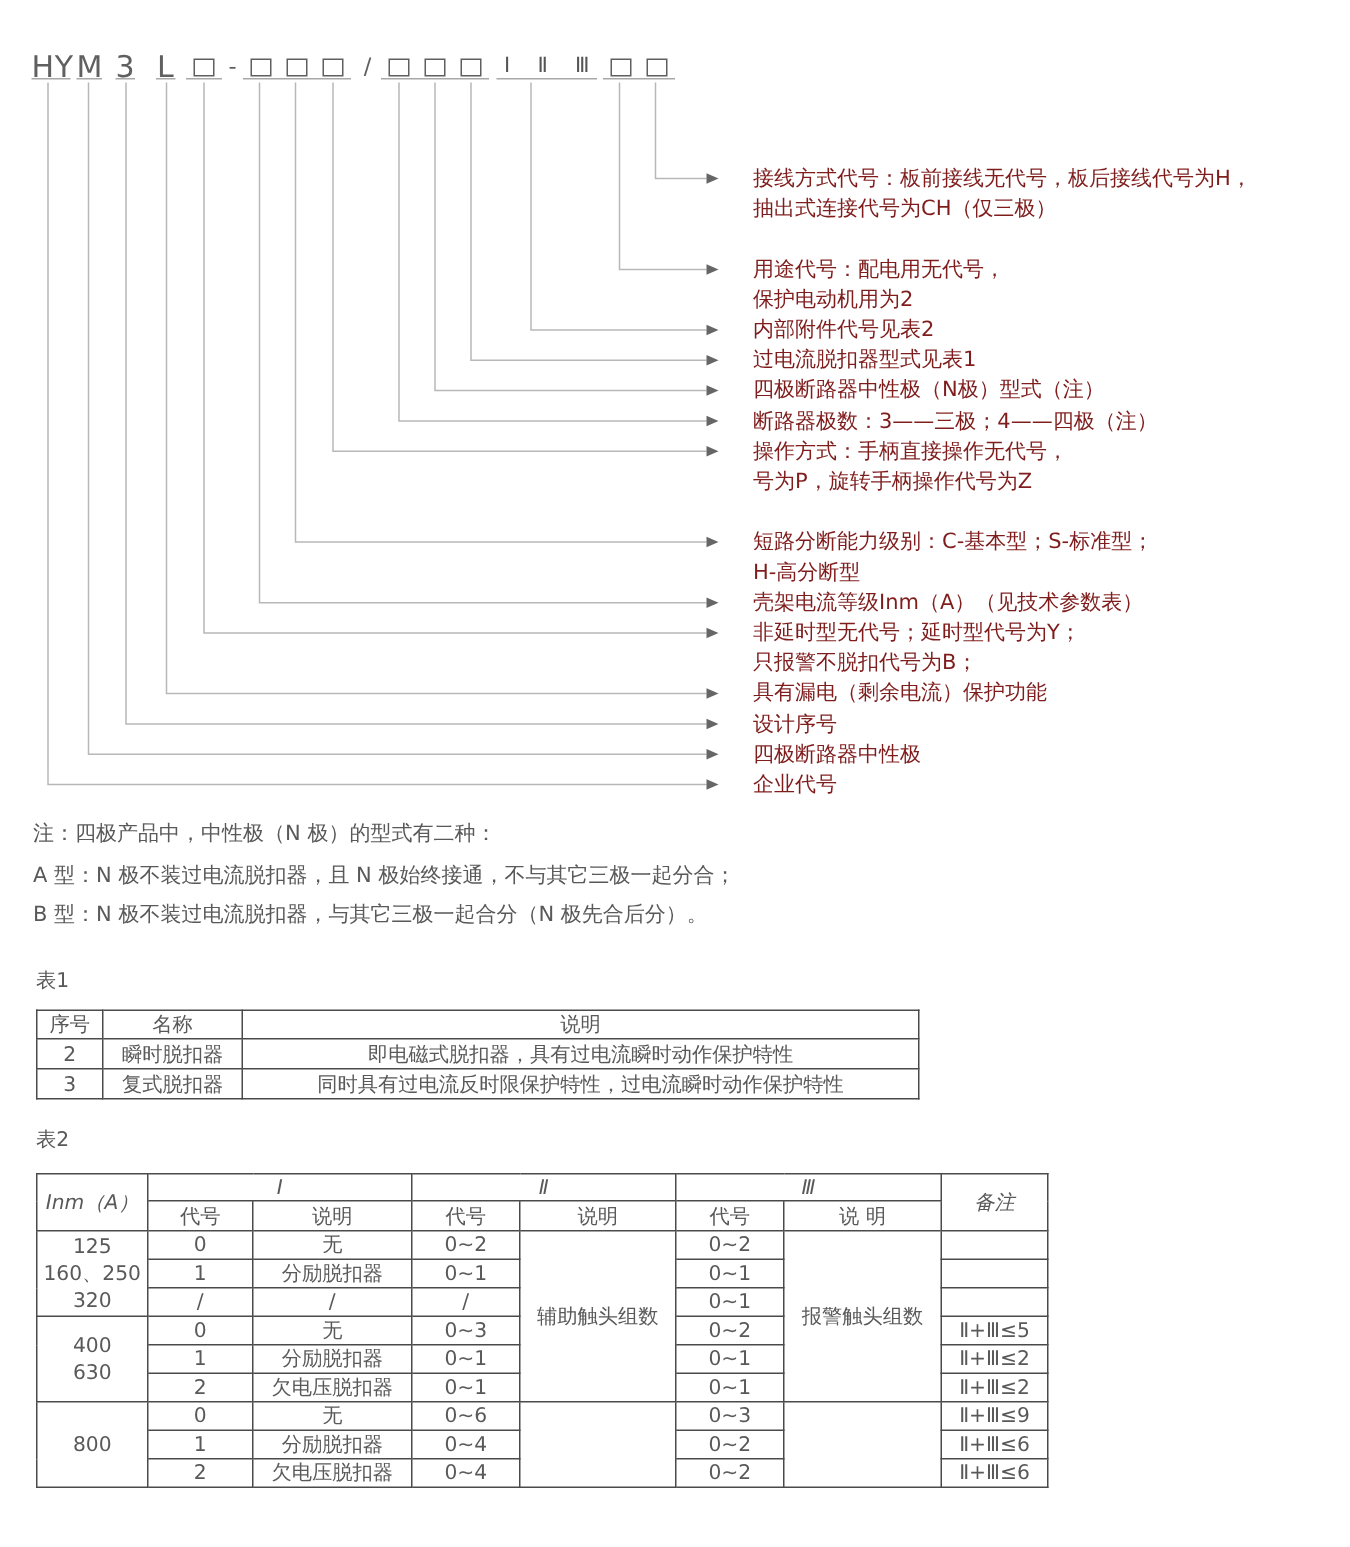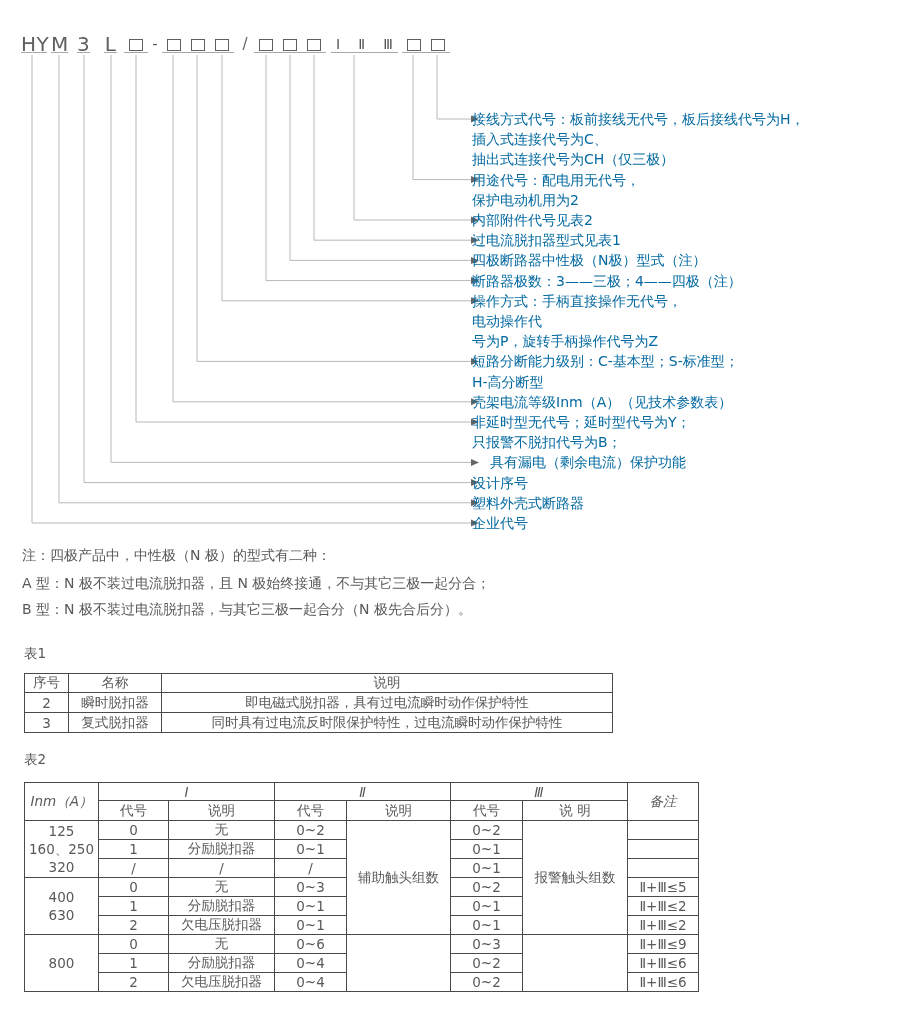--- a/index.html
+++ b/index.html
@@ -12,21 +12,21 @@
   .seg{position:absolute;top:0;height:17px;box-sizing:border-box;text-align:center;}
   .seg-underline{border-bottom:1px solid #a8a8a8;}
   .seg-text{font-size:20px;line-height:16px;color:#606060;letter-spacing:.5px;}
   .seg-sep{font-size:15px;line-height:16px;color:#606060;}
   .seg-boxwrap{display:flex;align-items:flex-end;justify-content:center;}
   .seg-box{width:14px;height:12px;border:1.5px solid #5f5f5f;box-sizing:border-box;background:#fff;margin-bottom:1px;}
   .seg-roman{display:flex;justify-content:space-between;padding:0 5px;font-size:14px;line-height:16px;color:#555;}
   
   #connector-svg{position:absolute;left:0;top:0;}
   
-  .callout{position:absolute;left:472px;font-size:14px;line-height:20.2px;color:#0369a1;white-space:nowrap;}
+  .callout{position:absolute;left:502px;font-size:14px;line-height:20.2px;color:#7f1d1d;white-space:nowrap;}
   
   .note-line{position:absolute;left:22px;font-size:14px;color:#595959;white-space:nowrap;}
   
   .tbl-label{position:absolute;left:24px;font-size:13.5px;color:#595959;}
   table.doc{border-collapse:collapse;table-layout:fixed;position:absolute;left:24px;}
   table.doc th,table.doc td{
     border:1px solid #4a4a4a;font-weight:normal;text-align:center;vertical-align:middle;
     font-size:13.5px;color:#595959;padding:0 2px;box-sizing:border-box;overflow:hidden;
   }
   #table1{width:588px;top:673px;}
@@ -111,63 +111,61 @@
       <polygon points="471,479.1 471,486.1 479,482.6" fill="#666"></polygon>
       <path d="M 59 55 V 502.8 H 471" fill="none" stroke="#b8b8b8" stroke-width="1"></path>
       <polygon points="471,499.3 471,506.3 479,502.8" fill="#666"></polygon>
       <path d="M 32 55 V 523 H 471" fill="none" stroke="#b8b8b8" stroke-width="1"></path>
       <polygon points="471,519.5 471,526.5 479,523" fill="#666"></polygon>
     </svg>
 
   <div id="callouts">
       <div class="callout" style="top: 108.9px;">
         <div>接线方式代号：板前接线无代号，板后接线代号为H，</div>
-        <div>插入式连接代号为C、</div>
         <div>抽出式连接代号为CH（仅三极）</div>
       </div>
       <div class="callout" style="top: 169.5px;">
         <div>用途代号：配电用无代号，</div>
         <div>保护电动机用为2</div>
       </div>
       <div class="callout" style="top: 209.9px;">
         <div>内部附件代号见表2</div>
       </div>
       <div class="callout" style="top: 230.1px;">
         <div>过电流脱扣器型式见表1</div>
       </div>
       <div class="callout" style="top: 250.3px;">
         <div>四极断路器中性极（N极）型式（注）</div>
       </div>
       <div class="callout" style="top: 270.5px;">
         <div>断路器极数：3——三极；4——四极（注）</div>
       </div>
       <div class="callout" style="top: 290.7px;">
         <div>操作方式：手柄直接操作无代号，</div>
-        <div>电动操作代</div>
         <div>号为P，旋转手柄操作代号为Z</div>
       </div>
       <div class="callout" style="top: 351.3px;">
         <div>短路分断能力级别：C-基本型；S-标准型；</div>
         <div>H-高分断型</div>
       </div>
       <div class="callout" style="top: 391.7px;">
         <div>壳架电流等级Inm（A）（见技术参数表）</div>
       </div>
       <div class="callout" style="top: 411.9px;">
         <div>非延时型无代号；延时型代号为Y；</div>
         <div>只报警不脱扣代号为B；</div>
       </div>
-      <div class="callout" style="top: 452.3px; margin-left: 18px;">
+      <div class="callout" style="top: 452.3px;">
         <div>具有漏电（剩余电流）保护功能</div>
       </div>
       <div class="callout" style="top: 472.5px; text-align: center;">
         <div>设计序号</div>
       </div>
       <div class="callout" style="top: 492.7px;">
-        <div>塑料外壳式断路器</div>
+        <div>四极断路器中性极</div>
       </div>
       <div class="callout" style="top: 512.9px;">
         <div>企业代号</div>
       </div>
     </div>
 
   <div class="note-line" style="top:547px">注：四极产品中，中性极（N 极）的型式有二种：</div>
   <div class="note-line" style="top:575px">A 型：N 极不装过电流脱扣器，且 N 极始终接通，不与其它三极一起分合；</div>
   <div class="note-line" style="top:601px">B 型：N 极不装过电流脱扣器，与其它三极一起合分（N 极先合后分）。</div>
 

